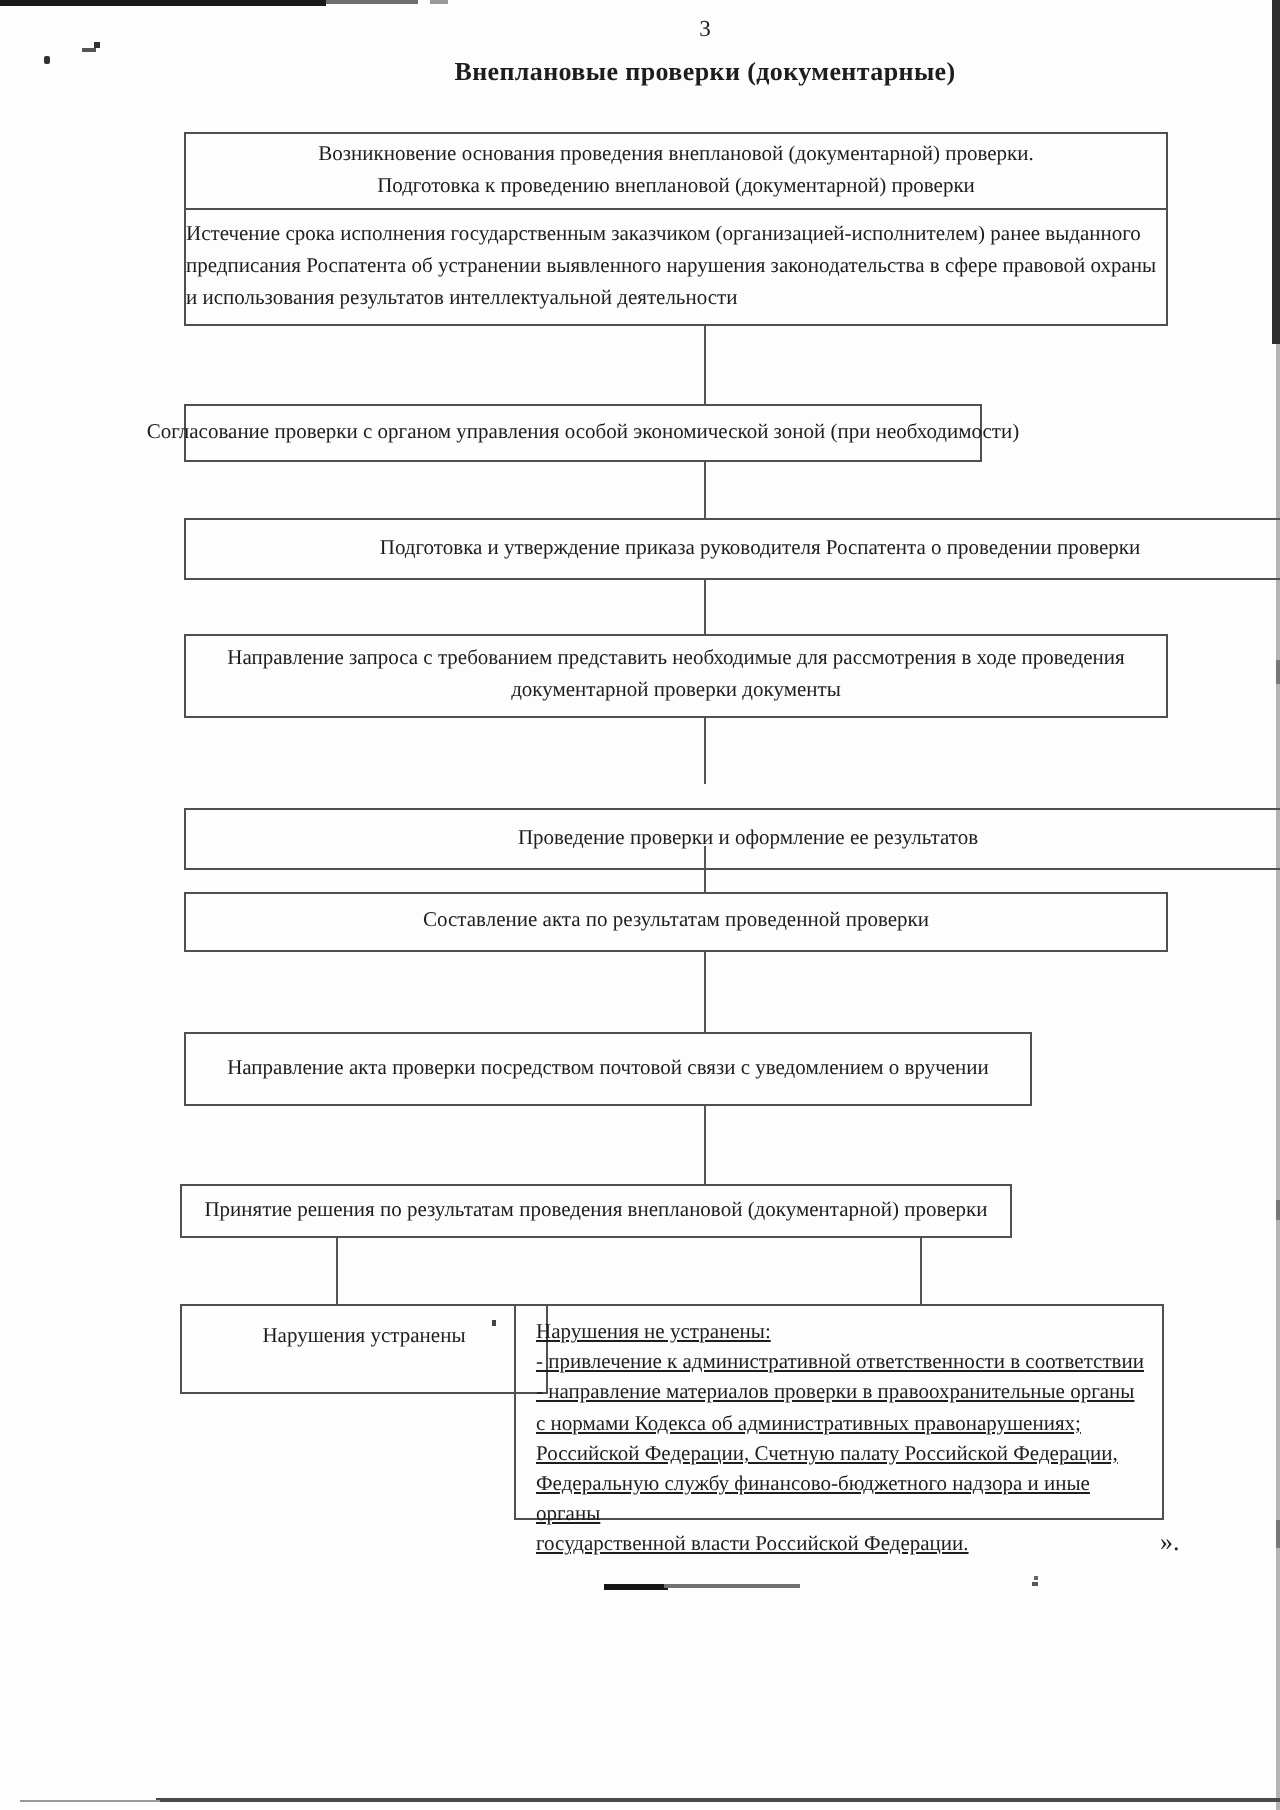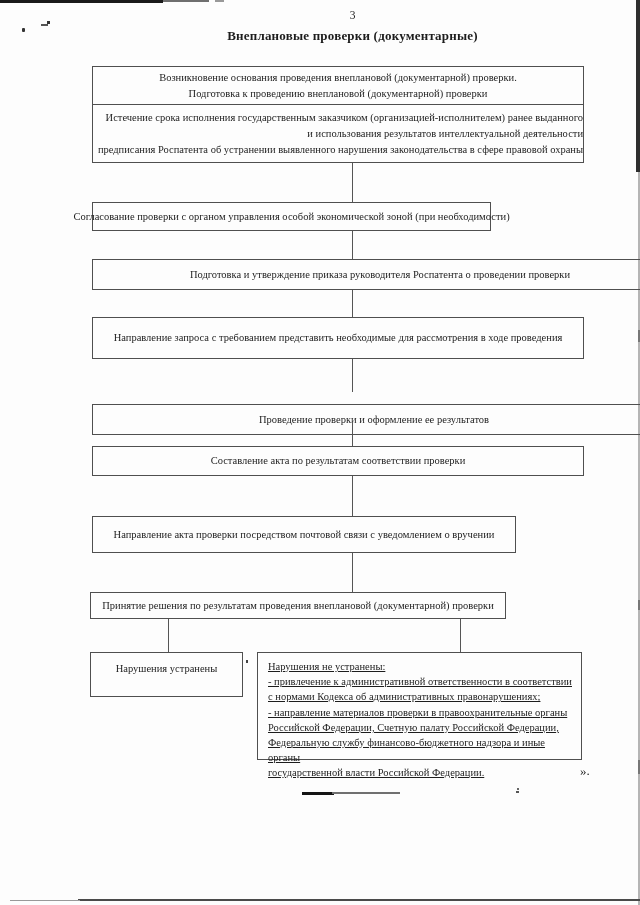--- a/index.html
+++ b/index.html
@@ -37,21 +37,21 @@
     text-align:center;font-size:13px;font-weight:bold;
     letter-spacing:0.2px;
   }
   .start-cell-top{
     box-sizing:border-box;width:100%;height:38px;
     border-bottom:1px solid #4f4f4f;
     display:flex;flex-direction:column;align-items:center;justify-content:center;
   }
   .start-cell-bottom{
     box-sizing:border-box;width:100%;flex:1;
-    display:flex;flex-direction:column;align-items:flex-end;justify-content:center;
+    display:flex;flex-direction:column;align-items:flex-start;justify-content:center;
   }
   .outcome-right{
     align-items:flex-start;
     text-align:left;
     justify-content:flex-start;
     padding:6px 8px 0 10px;
     line-height:15.2px;
     text-decoration:underline;
   }
   .closing-mark{
@@ -84,22 +84,22 @@
 <div class="page-number">3</div>
 <div class="page-title">Внеплановые проверки (документарные)</div>
 
 <div class="fbox" style="left:92px;top:66px;width:492px;height:97px;padding:0;">
   <div class="start-cell-top">
     <div class="ln">Возникновение основания проведения внеплановой (документарной) проверки.</div>
     <div class="ln">Подготовка к проведению внеплановой (документарной) проверки</div>
   </div>
   <div class="start-cell-bottom">
     <div class="ln">Истечение срока исполнения государственным заказчиком (организацией-исполнителем) ранее выданного</div>
+    <div class="ln">предписания Роспатента об устранении выявленного нарушения законодательства в сфере правовой охраны</div>
     <div class="ln">и использования результатов интеллектуальной деятельности</div>
-    <div class="ln">предписания Роспатента об устранении выявленного нарушения законодательства в сфере правовой охраны</div>
   </div>
 </div>
 
 <div class="vline" style="left:352px;top:163px;height:39px;"></div>
 <div class="vline" style="left:352px;top:231px;height:28px;"></div>
 <div class="vline" style="left:352px;top:290px;height:27px;"></div>
 <div class="vline" style="left:352px;top:359px;height:33px;"></div>
 <div class="vline" style="left:352px;top:423px;height:23px;"></div>
 <div class="vline" style="left:352px;top:476px;height:40px;"></div>
 <div class="vline" style="left:352px;top:553px;height:39px;"></div>
@@ -109,45 +109,46 @@
 <div class="fbox" style="left:92px;top:202px;width:399px;height:29px;">
   <div class="ln">Согласование проверки с органом управления особой экономической зоной (при необходимости)</div>
 </div>
 
 <div class="fbox" style="left:92px;top:259px;width:576px;height:31px;">
   <div class="ln">Подготовка и утверждение приказа руководителя Роспатента о проведении проверки</div>
 </div>
 
 <div class="fbox" style="left:92px;top:317px;width:492px;height:42px;">
   <div class="ln">Направление запроса с требованием представить необходимые для рассмотрения в ходе проведения</div>
+  <div class="ln">документарной проверки документы</div>
 </div>
 
 <div class="fbox" style="left:92px;top:392px;width:564px;height:31px;margin-top:12px;">
   <div class="ln">Проведение проверки и оформление ее результатов</div>
 </div>
 
 <div class="fbox" style="left:92px;top:446px;width:492px;height:30px;">
-  <div class="ln">Составление акта по результатам соответствии проверки</div>
+  <div class="ln">Составление акта по результатам проведенной проверки</div>
 </div>
 
 <div class="fbox" style="left:92px;top:516px;width:424px;height:37px;">
   <div class="ln">Направление акта проверки посредством почтовой связи с уведомлением о вручении</div>
 </div>
 
 <div class="fbox" style="left:90px;top:592px;width:416px;height:27px;">
   <div class="ln">Принятие решения по результатам проведения внеплановой (документарной) проверки</div>
 </div>
 
-<div class="fbox" style="left:90px;top:652px;width:153px;height:45px;align-items:center;justify-content:flex-start;padding-top:8px;">
+<div class="fbox" style="left:90px;top:652px;width:184px;height:45px;align-items:center;justify-content:flex-start;padding-top:8px;">
   <div class="ln">Нарушения устранены</div>
 </div>
 
 <div class="fbox outcome-right" style="left:257px;top:652px;width:325px;height:108px;">
   <div>Нарушения не устранены:</div>
   <div>- привлечение к административной ответственности в соответствии</div>
+  <div>- направление материалов проверки в правоохранительные органы</div>
   <div>с нормами Кодекса об административных правонарушениях;</div>
-  <div>- направление материалов проверки в правоохранительные органы</div>
   <div>Российской Федерации, Счетную палату Российской Федерации,</div>
   <div>Федеральную службу финансово-бюджетного надзора и иные органы</div>
   <div>государственной власти Российской Федерации.</div>
 </div>
 
 <div class="closing-mark">».</div>
 
 </body></html>

